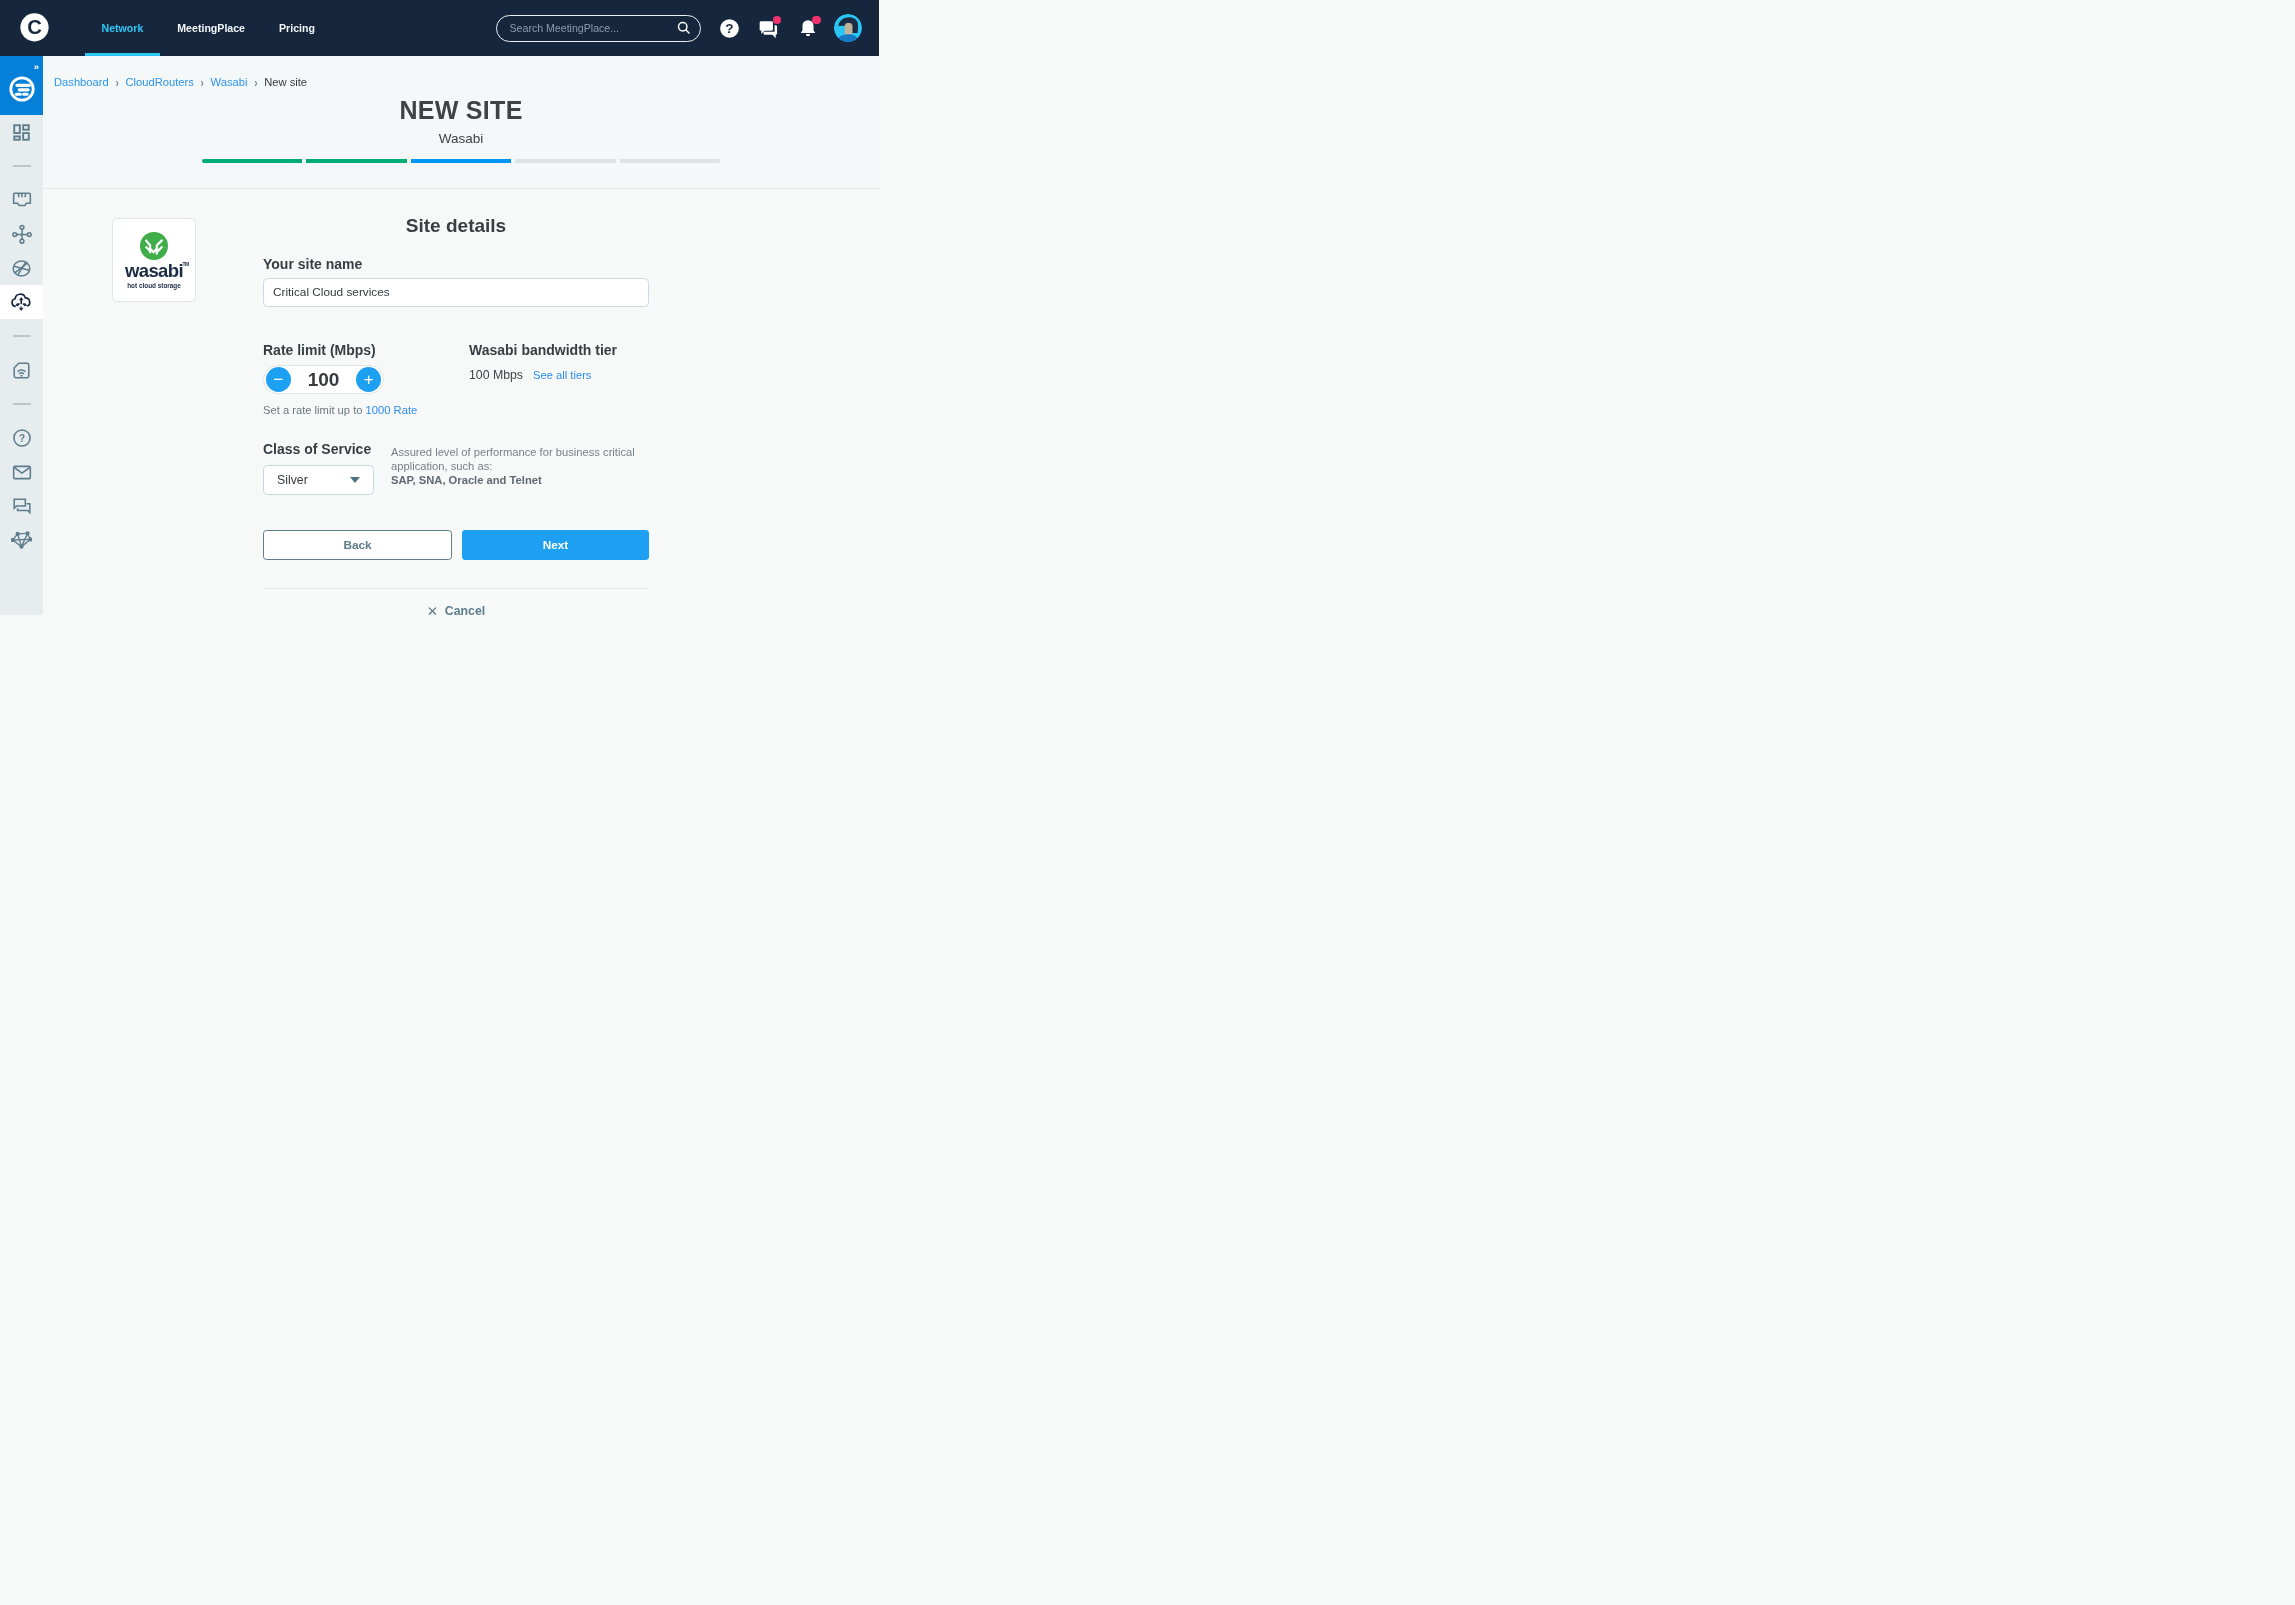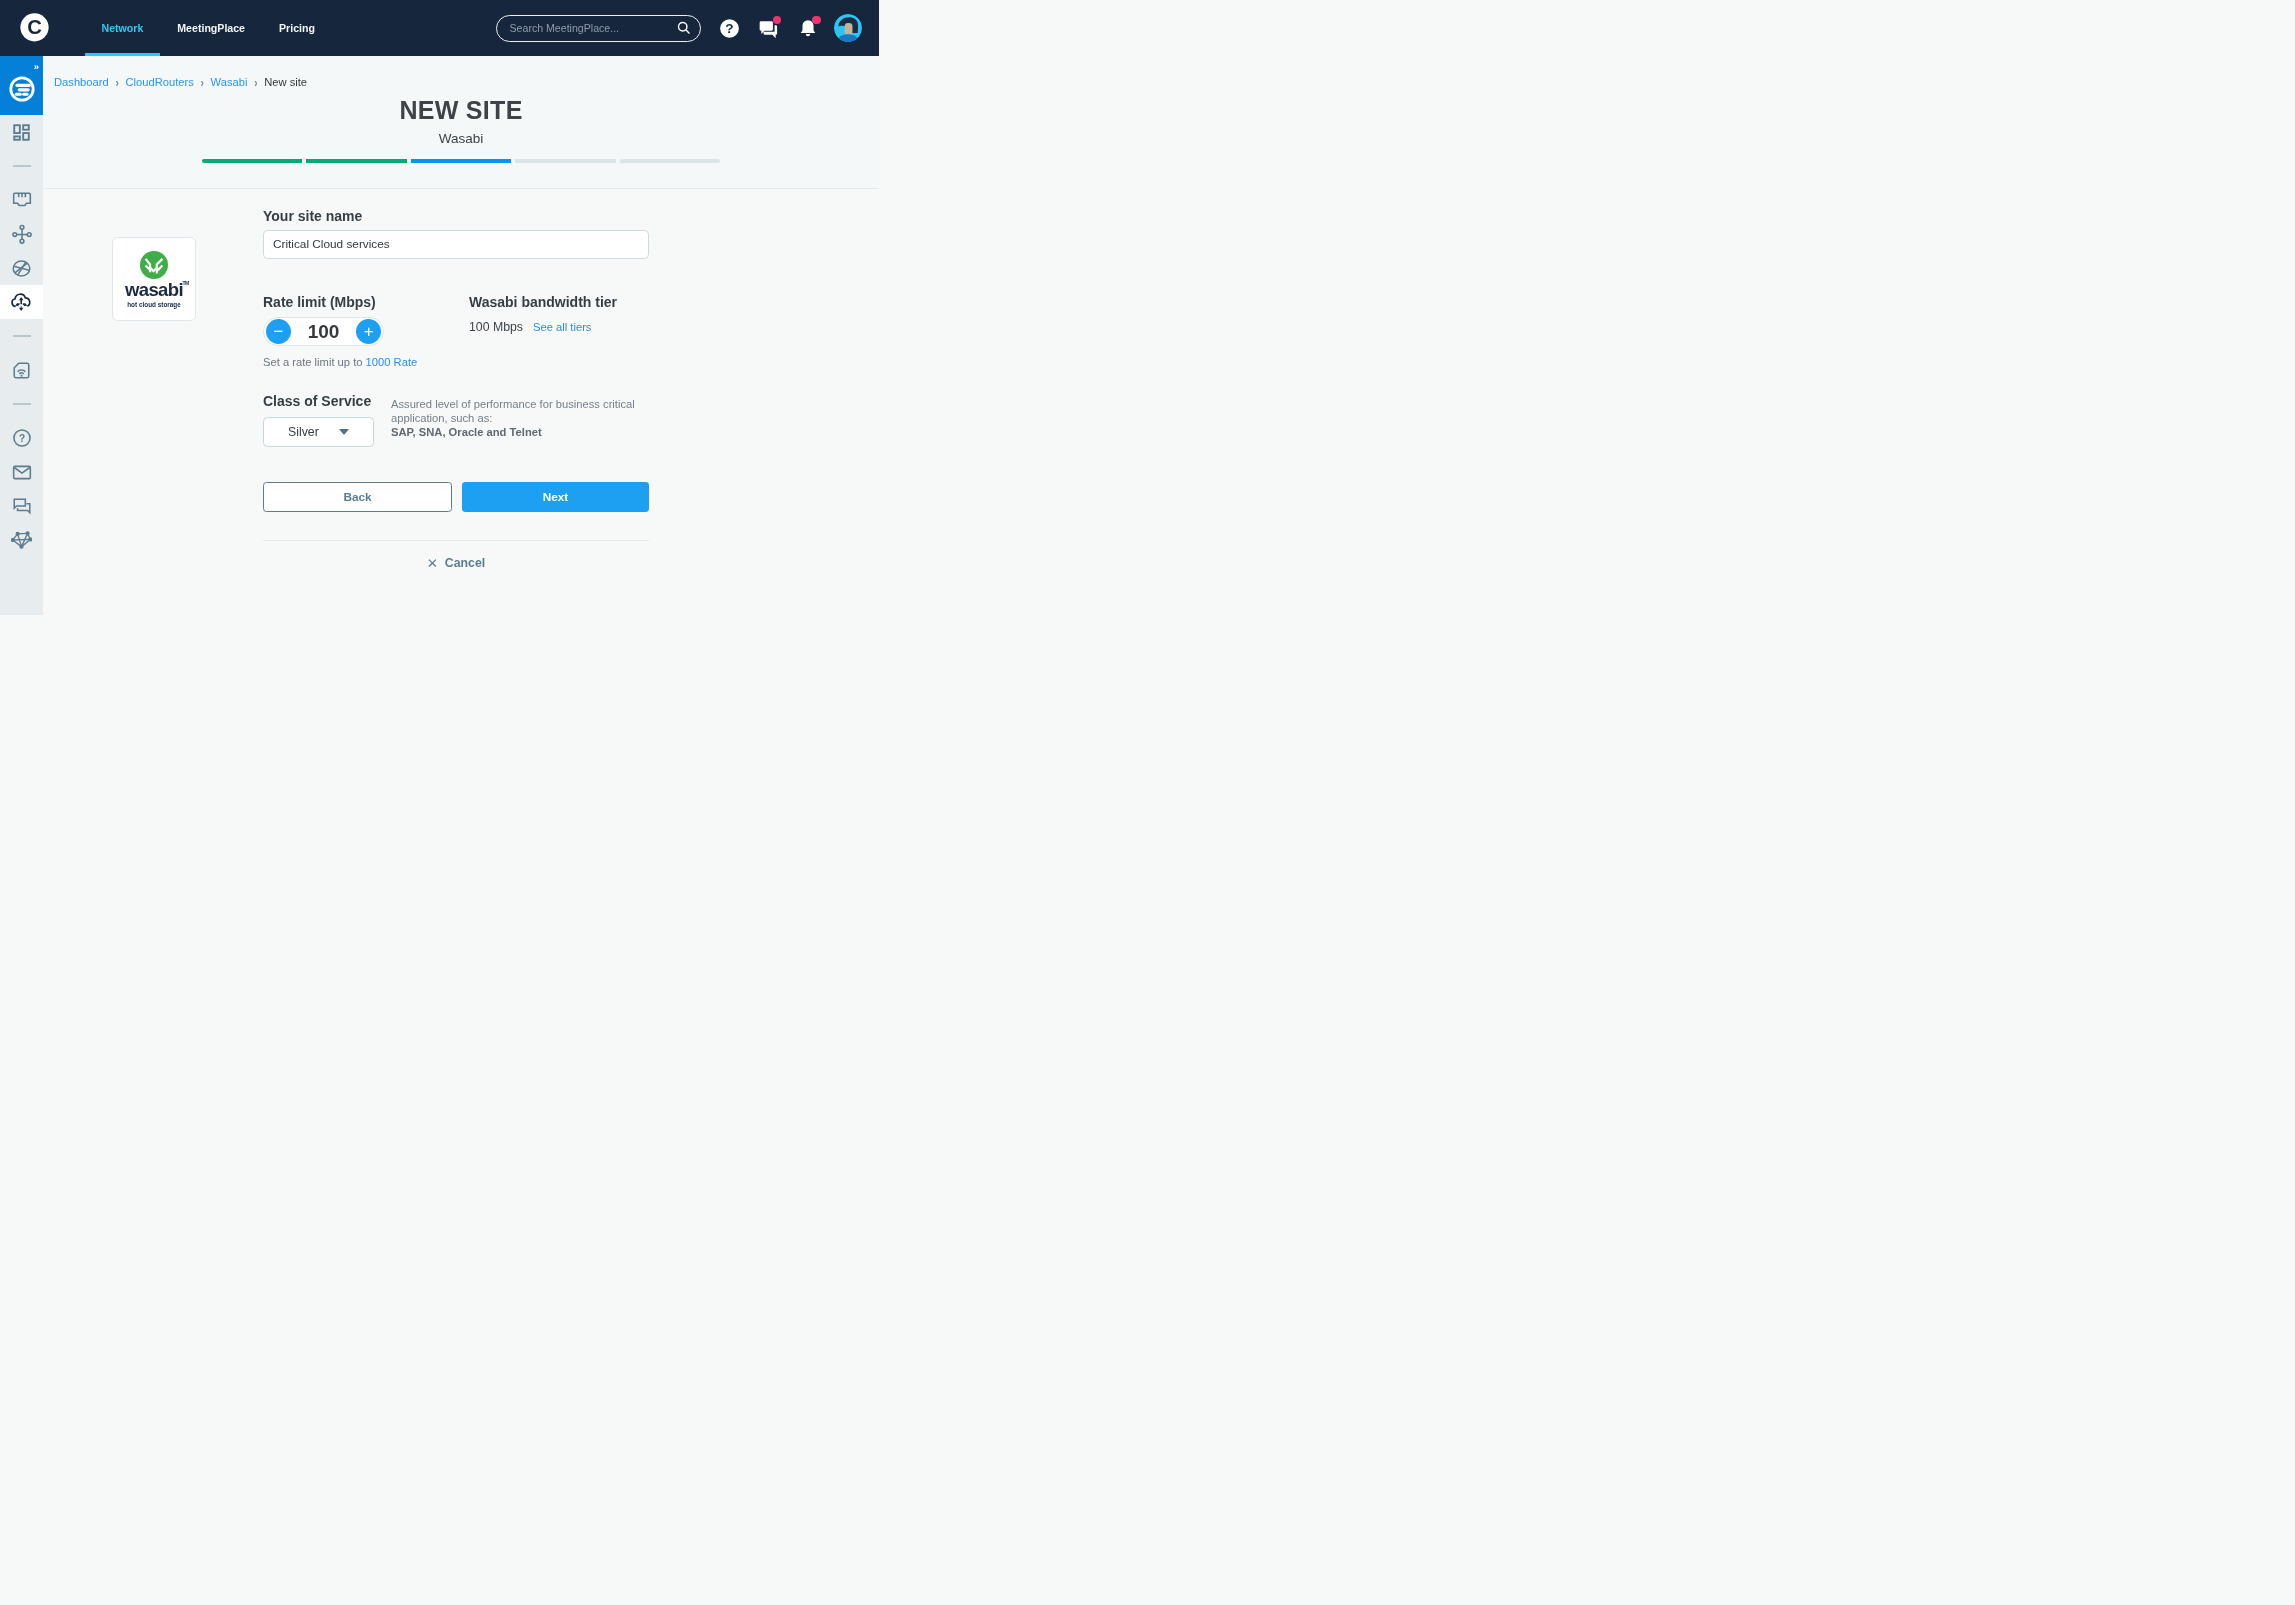--- a/index.html
+++ b/index.html
@@ -69,21 +69,21 @@
   .step-value{ font-size:19px; font-weight:600; color:#36393d;}
   .rate-hint{ margin-top:10px; font-size:11.2px; color:#6b767f;}
   a.inline-link{ color:#2b8ceb; cursor:pointer;}
   .tier-label{ }
   .tier-value-row{ margin-top:10px; display:flex; align-items:baseline;}
   .tier-value{ font-size:12.3px; color:#3c4348;}
   .tier-link{ font-size:11.2px; margin-left:10px;}
 
   .cos-row{ display:flex; margin-top:25px;}
   .cos-left{ width:128px; flex:0 0 128px;}
-  .dropdown{ margin-top:7.8px; width:111px; height:30px; background:#fff; border:1.1px solid #c6d6de; border-radius:4.5px; display:flex; align-items:center; justify-content:space-between; padding:0 24px; cursor:pointer;}
+  .dropdown{ margin-top:7.8px; width:111px; height:30px; background:#fff; border:1.1px solid #c6d6de; border-radius:4.5px; display:flex; align-items:center; justify-content:space-between; padding:0 13px; cursor:pointer;}
   .dropdown-value{ font-size:12.3px; color:#343b41;}
   .caret{ width:0; height:0; border-left:5px solid transparent; border-right:5px solid transparent; border-top:6.7px solid #4e7382;}
   .cos-desc{ flex:1; font-size:11.2px; color:#757f88; line-height:1.28; margin-top:3.4px;}
   .cos-desc .bold{ font-weight:700; color:#5f6972;}
 
   .btn-row{ display:flex; gap:10px; margin-top:35px;}
   .btn{ flex:1; height:30px; border-radius:3.4px; font-size:11.8px; font-weight:600; font-family:inherit; cursor:pointer; display:flex; align-items:center; justify-content:center;}
   .btn-back{ background:#fff; border:1.1px solid #5d7d8c; color:#5d7d8c;}
   .btn-next{ background:#1da0f2; border:none; color:#fff;}
 
@@ -329,20 +329,21 @@
             <path d="M40 26 L30 36"></path>
             <path d="M18 30 L24 36 L30 30"></path>
           </g>
         </svg>
       </span>
       <div class="wasabi-word"><span>wasabi</span><sup>TM</sup></div>
       <div class="wasabi-tagline">hot cloud storage</div>
     </div>
 
     <div class="form-col">
+      <h2 class="section-title">Site details</h2>
 
       <div class="field-label site-name-label">Your site name</div>
       <input class="text-input" type="text" value="Critical Cloud services" style="">
 
       <div class="rate-row">
         <div class="rate-left">
           <div class="field-label">Rate limit (Mbps)</div>
           <div class="stepper">
             <button class="step-btn">−</button>
             <span class="step-value">100</span>

